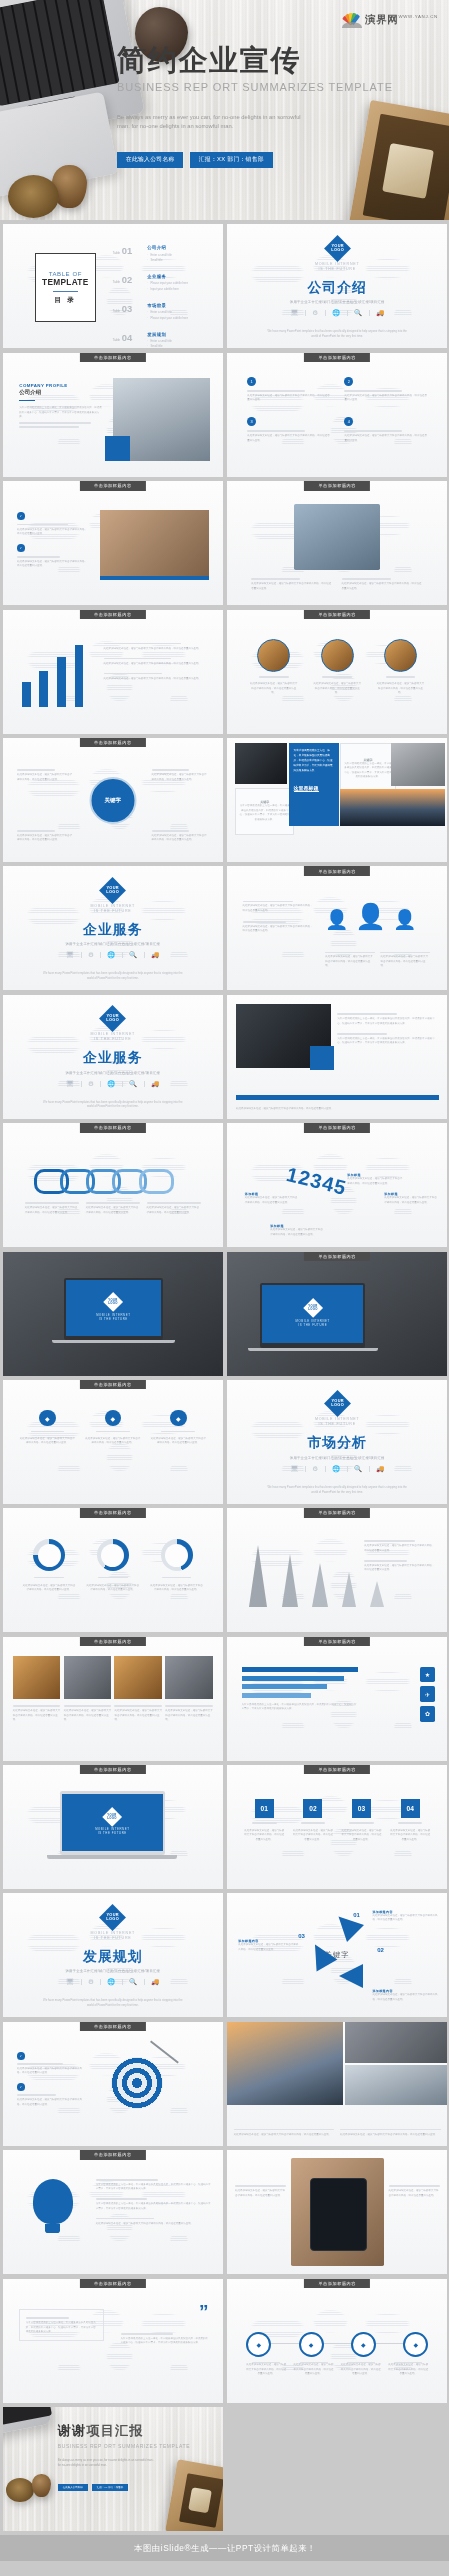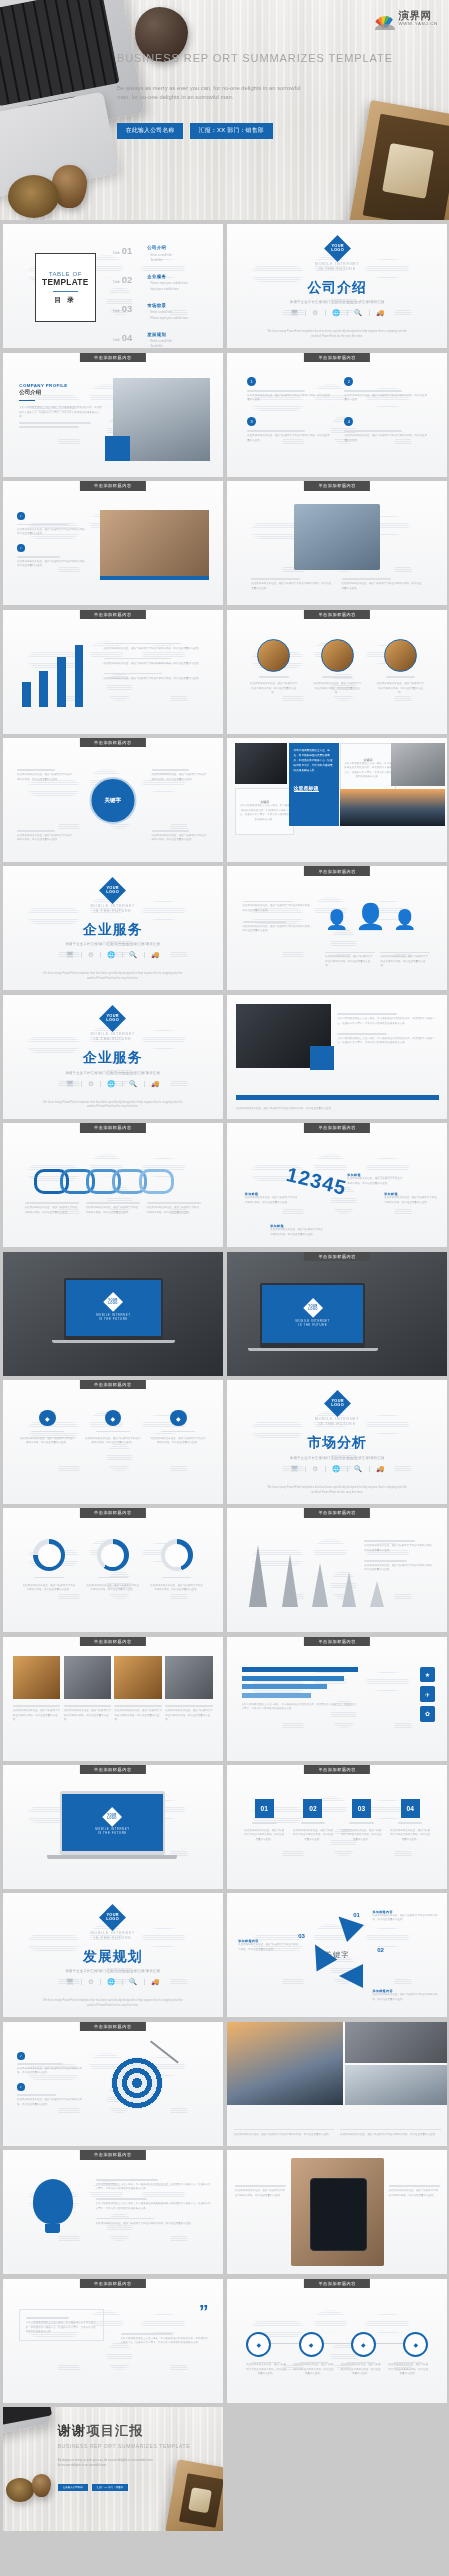--- a/index.html
+++ b/index.html
@@ -30,21 +30,21 @@
     background:radial-gradient(circle at 45% 40%,#a8854f,#6d5128 70%,#4b3718);box-shadow:1.7px 3.3px 6.6px rgba(0,0,0,.22);}
   .frame{position:absolute;right:-14.3px;top:108px;width:105px;height:127px;transform:rotate(10deg);
     background:linear-gradient(135deg,#cdab7e,#b28d5d 50%,#8d6b3f);border-radius:3.3px;box-shadow:-2.2px 4.4px 10px rgba(0,0,0,.25);}
   .frame .inner{position:absolute;inset:12px;background:linear-gradient(160deg,#5e4426,#3d2c18);border-radius:1.7px;}
   .frame .inner:after{content:"";position:absolute;left:18%;top:26%;width:55%;height:48%;border-radius:3.3px;
     background:linear-gradient(150deg,#e5d8bd,#bda77e);}
 
   .watermark{position:absolute;right:12px;top:10px;display:flex;align-items:flex-end;gap:3.3px;opacity:.92;}
   .wm-fan{width:20px;height:14.3px;position:relative;}
   .wm-fan span{position:absolute;bottom:0;left:50%;width:3.9px;height:11px;transform-origin:bottom center;border-radius:1.1px;}
-  .wm-txt{display:flex;flex-direction:column;line-height:1;}
+  .wm-txt{display:flex;flex-direction:row;line-height:1;}
   .wm-cn{font-size:10.5px;font-weight:700;color:#4c4c4c;letter-spacing:0.6px;}
   .wm-url{font-size:4.4px;color:#6d6d6d;letter-spacing:0.7px;margin-top:1.7px;}
   .wm-arc{position:absolute;left:0;right:0;bottom:-3.3px;height:5.5px;border-radius:50%/100% 100% 0 0;background:#8e8e8e;opacity:.75;}
 
   .cover-body{position:absolute;left:117px;top:46px;right:33px;}
   .cv-title{font-size:29px;font-weight:700;color:#3b3b3b;letter-spacing:1.7px;line-height:1;margin:0;font-family:"DejaVu Sans",sans-serif;}
   .cv-sub{font-size:11px;color:#a6a6a6;letter-spacing:0.9px;margin-top:5.5px;font-weight:400;}
   .cv-desc{font-size:5.8px;color:#9a9a9a;line-height:1.7;margin-top:20px;max-width:193px;}
   .cv-btns{display:flex;gap:6.6px;margin-top:20px;}
   .cv-btn{background:#1565b0;color:#fff;font-size:5.8px;padding:3.3px 8.8px;letter-spacing:0.3px;}
@@ -151,20 +151,21 @@
         <span style="transform:translateX(-50%) rotate(36deg);background:#1a74bb"></span>
         <div class="wm-arc"></div>
       </div>
       <div class="wm-txt">
         <div class="wm-cn">演界网</div>
         <div class="wm-url">WWW.YANJ.CN</div>
       </div>
     </div>
 
     <div class="cover-body">
+      <h1 class="cv-title">简约企业宣传</h1>
       <div class="cv-sub">BUSINESS REP ORT SUMMARIZES TEMPLATE</div>
       <div class="cv-desc">Be always as merry as ever you can, for no-one delights in an sorrowful man. for no-one delights in an sorrowful man.</div>
       <div class="cv-btns">
         <div class="cv-btn">在此输入公司名称</div>
         <div class="cv-btn">汇报：XX  部门：销售部</div>
       </div>
     </div>
   </div>
 
   <div class="grid">
@@ -1017,14 +1018,15 @@
         <div style="display:flex;gap:3.9px;margin-top:15.4px">
           <div style="background:#1565b0;color:#fff;font-size:2.5px;padding:2.2px 5px">在此输入公司名称</div>
           <div style="background:#1565b0;color:#fff;font-size:2.5px;padding:2.2px 5px">汇报：XX 部门：销售部</div>
         </div>
       </div>
     </div>
 
     <div style="width:220px;height:124px;background:#c9c9c9"></div>
   </div>
 
+  <div class="footer">本图由iSlide®生成——让PPT设计简单起来！</div>
 </div>
 
 
 </body></html>

